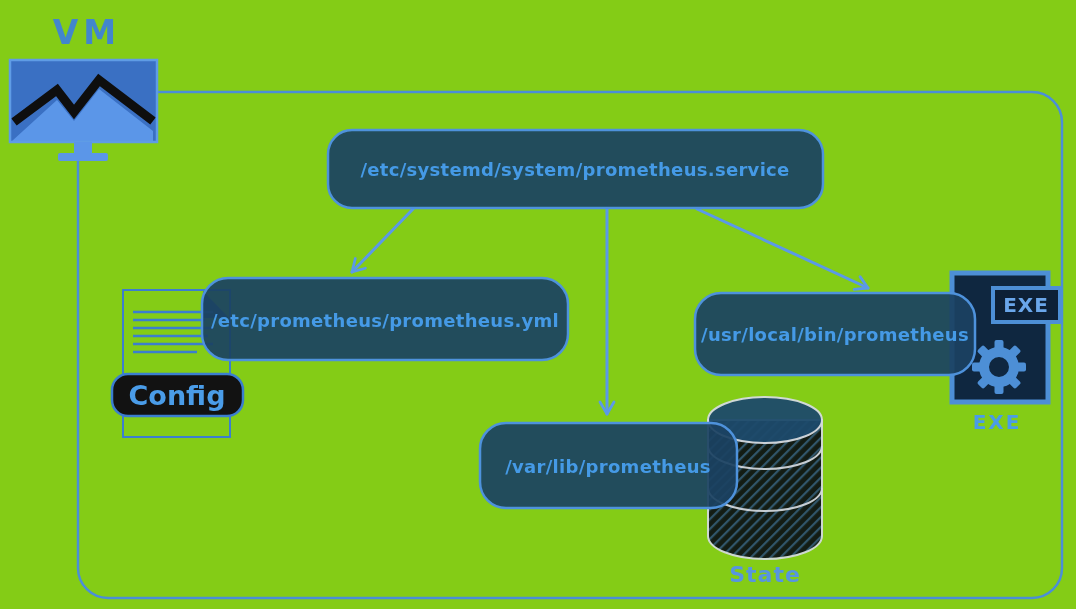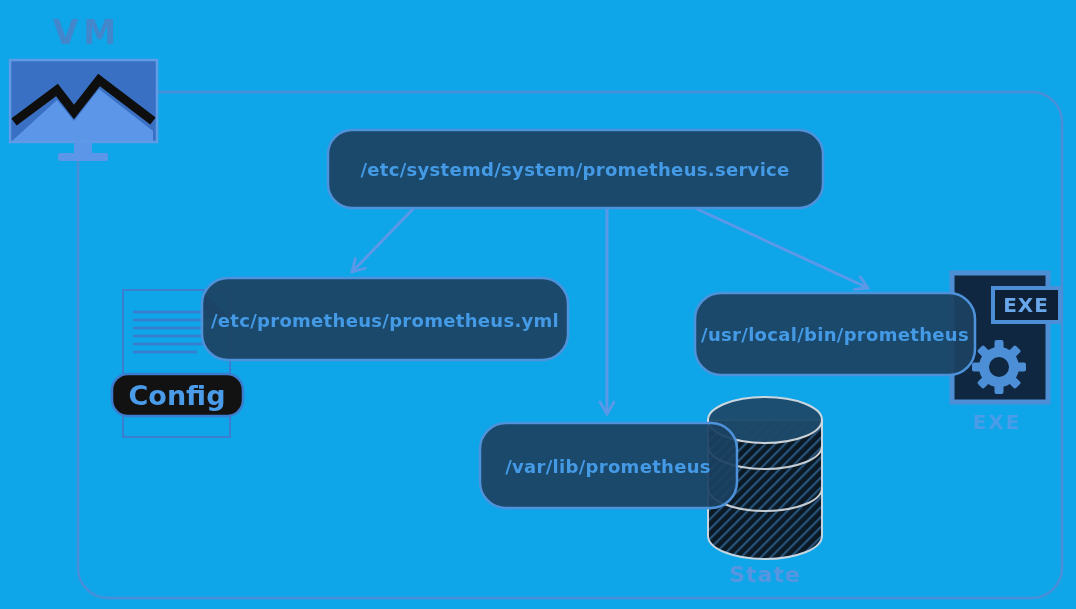--- a/index.html
+++ b/index.html
@@ -7,21 +7,21 @@
     padding: 0;
     background: #121212;
     width: 1076px;
     height: 609px;
     overflow: hidden;
   }
   .stage {
     position: relative;
     width: 1076px;
     height: 609px;
-    background: #0ea5e9;
+    background: #84cc16;
   }
   svg { display: block; }
   text {
     font-family: "DejaVu Sans", "Liberation Sans", sans-serif;
     font-weight: bold;
   }
   .node-text {
     font-size: 18px;
     letter-spacing: 0.3px;
     fill: #459ae6;

